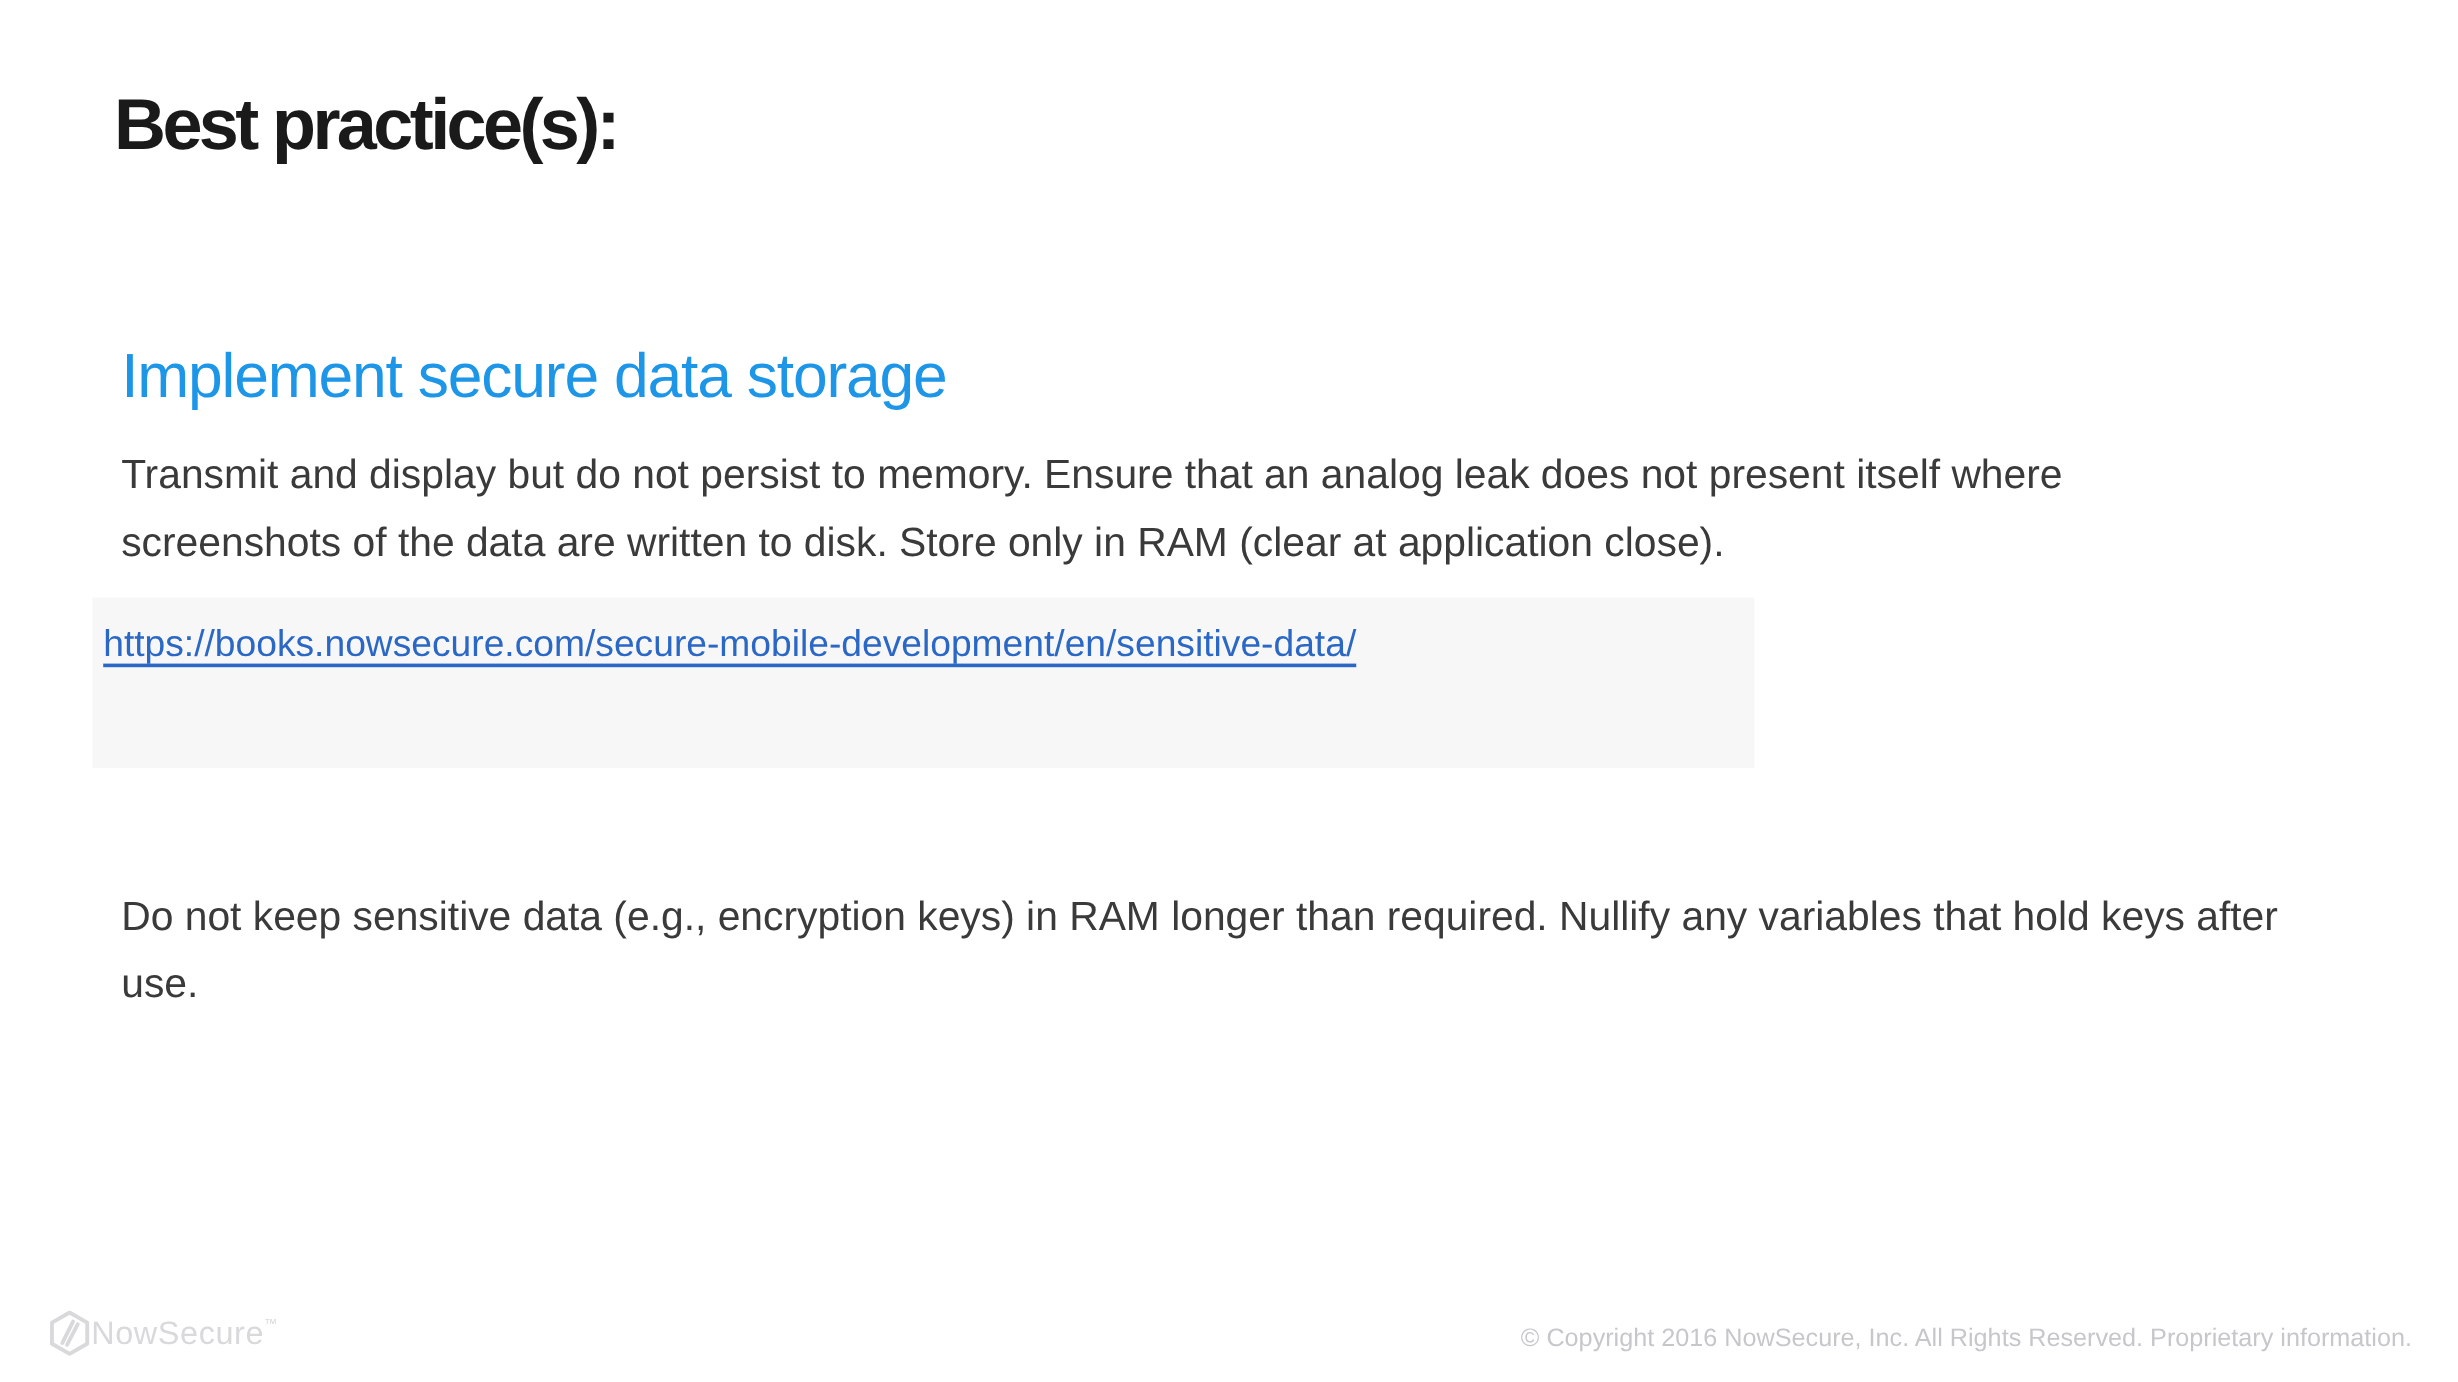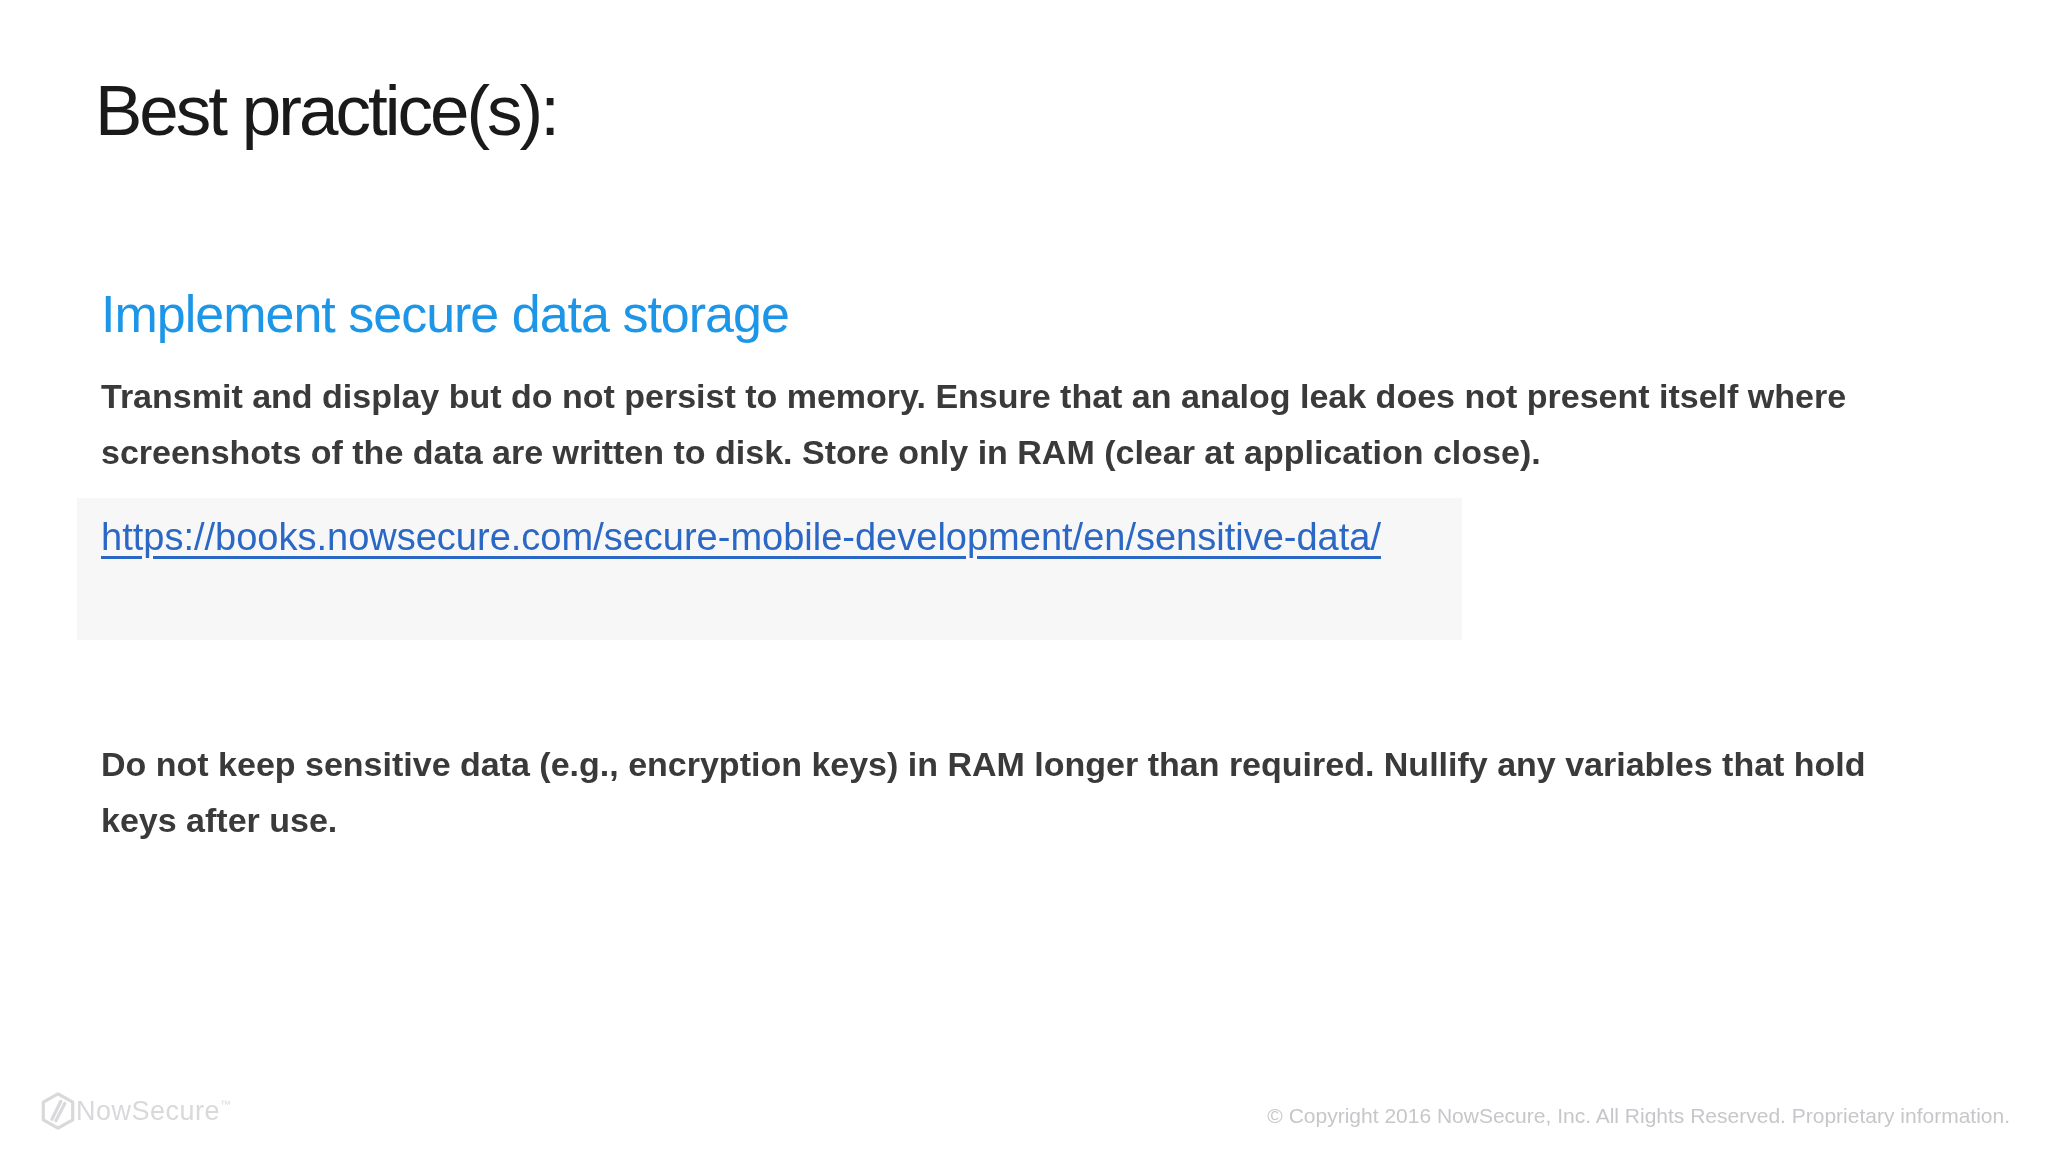--- a/index.html
+++ b/index.html
@@ -18,57 +18,57 @@
     width: 2048px; height: 1152px; overflow: hidden;
   }
   .slide {
     position: relative;
     width: 2048px; height: 1152px;
     background: #ffffff;
   }
   .slide-title {
     position: absolute;
     left: 95px; top: 68px;
-    font-size: 71px;
-    font-weight: 400;
+    font-size: 60px;
+    font-weight: 700;
     letter-spacing: -3px;
     color: var(--title-black);
     line-height: 1.2;
   }
   .section-heading {
     position: absolute;
     left: 101px;
     font-size: 52px;
     font-weight: 400;
     letter-spacing: -1px;
     color: var(--heading-blue);
     line-height: 1.1;
   }
   #heading-1 { top: 286px; }
   #heading-2 { top: 650px; }
   .section-body {
     position: absolute;
     left: 101px;
     font-size: 34px;
-    font-weight: 700;
+    font-weight: 400;
     color: var(--body-text);
     line-height: 56px;
   }
   #body-1 { top: 368px; width: 1790px; }
   #body-2 { top: 736px; width: 1810px; }
   .link-highlight {
     position: absolute;
     left: 77px; top: 498px;
     width: 1385px; height: 142px;
     background: var(--highlight-gray);
   }
   .slide-link {
     position: absolute;
-    left: 101px;
-    font-size: 38px;
+    left: 86px;
+    font-size: 31px;
     color: var(--link-blue);
     text-decoration: underline;
     text-underline-offset: 6px;
     line-height: 58px;
     cursor: pointer;
   }
   .slide-link span { display: block; }
   #link-1 { top: 508px; }
   #link-2 { top: 870px; }
   .footer {

